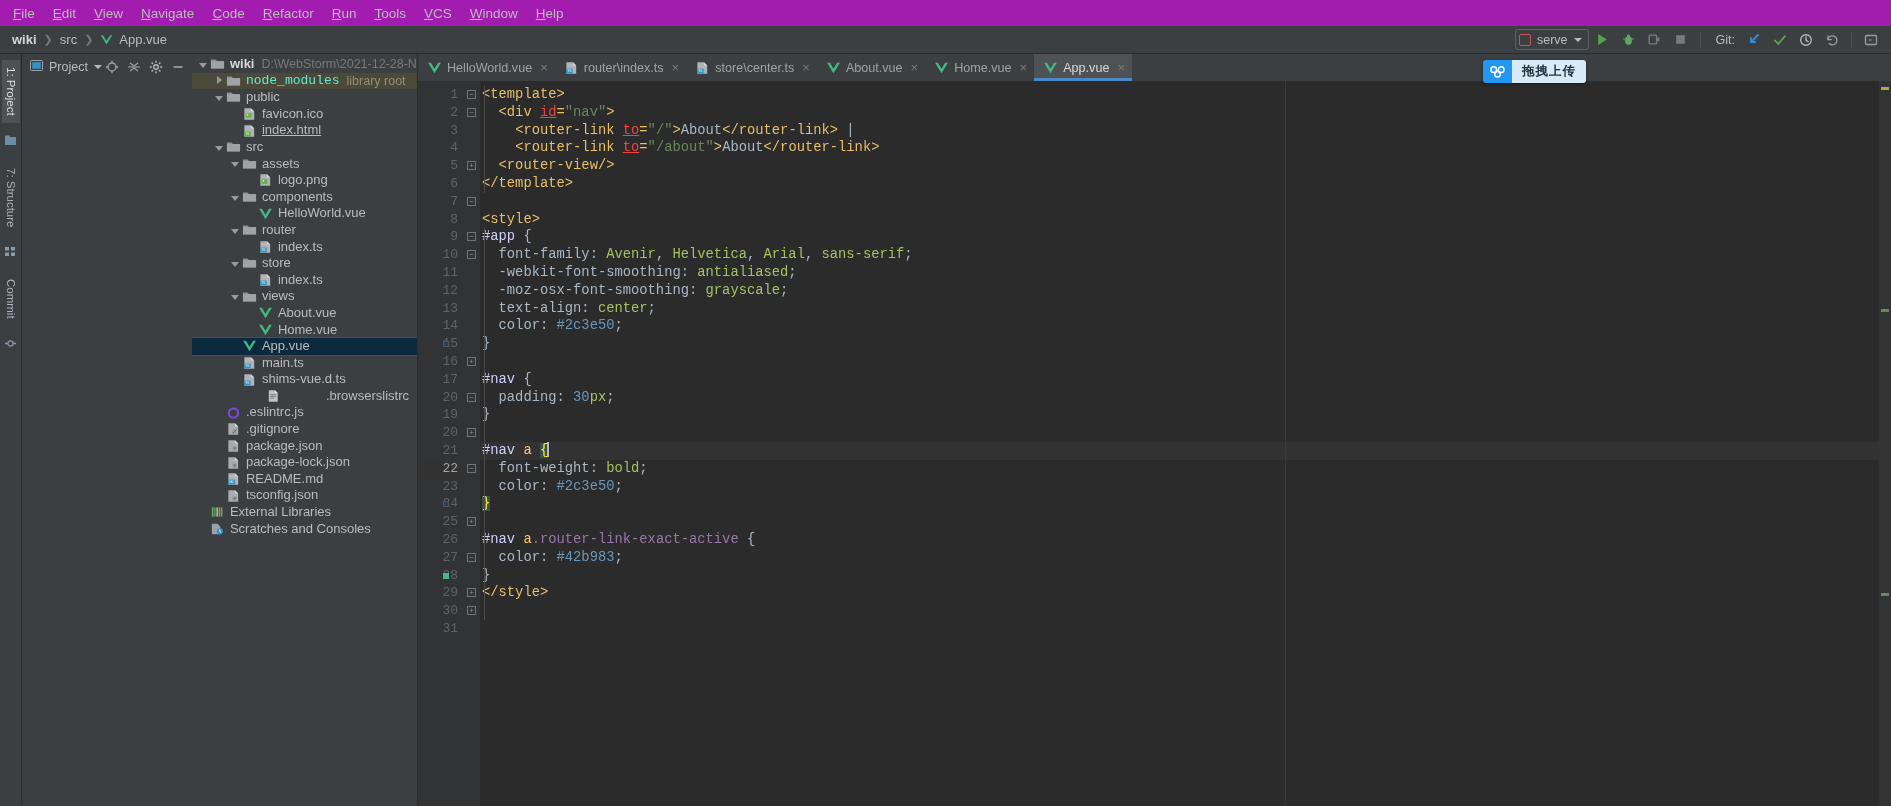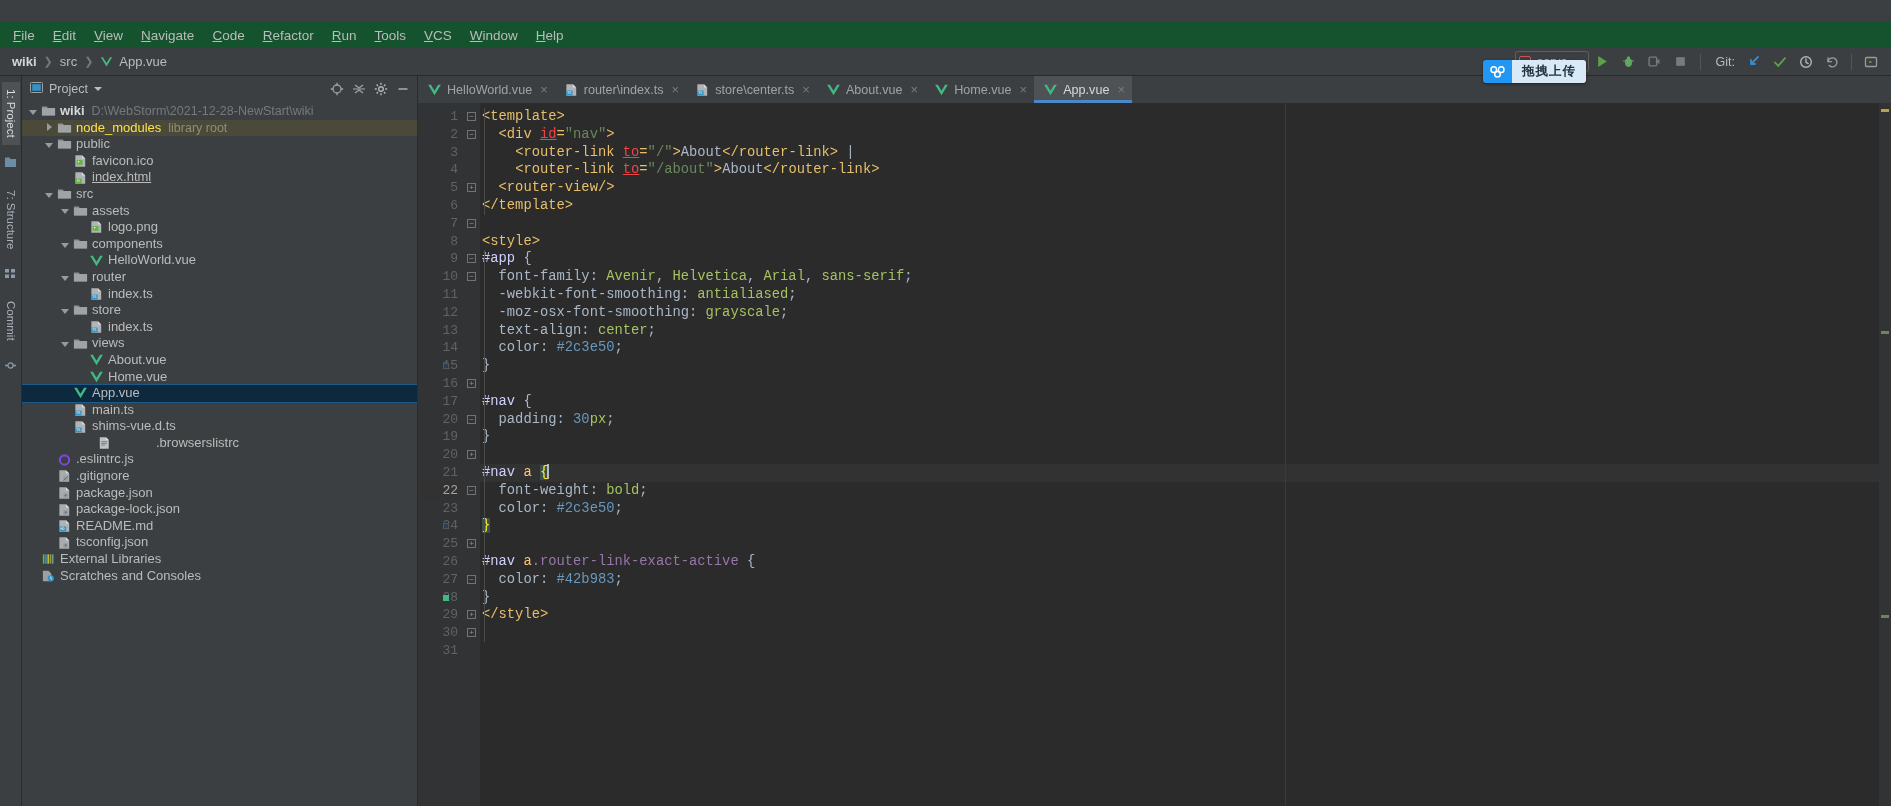--- a/index.html
+++ b/index.html
@@ -8,24 +8,24 @@
     background: #3c3f41;
     font-family: "Liberation Sans", sans-serif;
     overflow: hidden;
     -webkit-font-smoothing: antialiased;
   }
   body { display: flex; flex-direction: column; }
 
   
   .menubar {
     height: 26px; min-height: 26px;
-    background: #14532d;
+    background: #a21caf;
     display: flex; align-items: center;
     padding-left: 4px;
-    color: #bbbbbb; font-size: 13.5px; margin-top: 22px;
+    color: #bbbbbb; font-size: 13.5px;
   }
   .menu-item {
     padding: 3px 9px;
     color: #bbbbbb;
     white-space: nowrap;
   }
   .menu-item u { text-decoration: underline; }
 
   
   .navbar {
@@ -83,21 +83,21 @@
   }
   .rail-tab.active { background: #4e5254; color:#ddd; }
   .rail-icon-sq {
     width: 11px; height: 11px; display:block; margin: 7px 0 2px 0;
   }
 
   
   .project-panel {
     width: 396px; min-width:396px;
     background: #3c3f41;
-    display: flex; flex-direction: column;
+    display: flex; 
     border-right: 1px solid #2b2b2b;
     justify-content: flex-end;
   }
   .panel-header {
     height: 25px; min-height:25px;
     display: flex; align-items: center;
     padding: 0 4px 0 8px;
     color: #bbbbbb; font-size: 12.5px;
   }
   .panel-title { display:flex; align-items:center; gap:6px; }
@@ -129,21 +129,21 @@
   }
   .arrow.right::after {
     content:''; position:absolute; left:3px; top:1px;
     border-top:4.5px solid transparent; border-bottom:4.5px solid transparent;
     border-left:5px solid #9a9a9a;
   }
   .ticon { width: 16px; height: 14px; margin-right: 4px; flex:0 0 auto;
            display:flex; align-items:center; justify-content:center;}
   .tlabel { color:#bbbbbb; }
   .tlabel.bold { font-weight: bold; color: #d8d8d8; }
-  .tlabel.lib { color: #fde047; }
+  .tlabel.lib { color: #5eead4; font-family: Liberation Mono, monospace; }
   .tsub { color: #787878; margin-left: 7px; font-size: 12.5px;}
   .tsub.lib { color: #8f8f72; }
 
   
   .editor-area { flex: 1; display: flex; flex-direction: column; min-width:0; background:#2b2b2b; }
   .tabbar {
     height: 27px; min-height: 27px; background: #3c3f41;
     display: flex; align-items: stretch; position: relative;
   }
   .etab {

